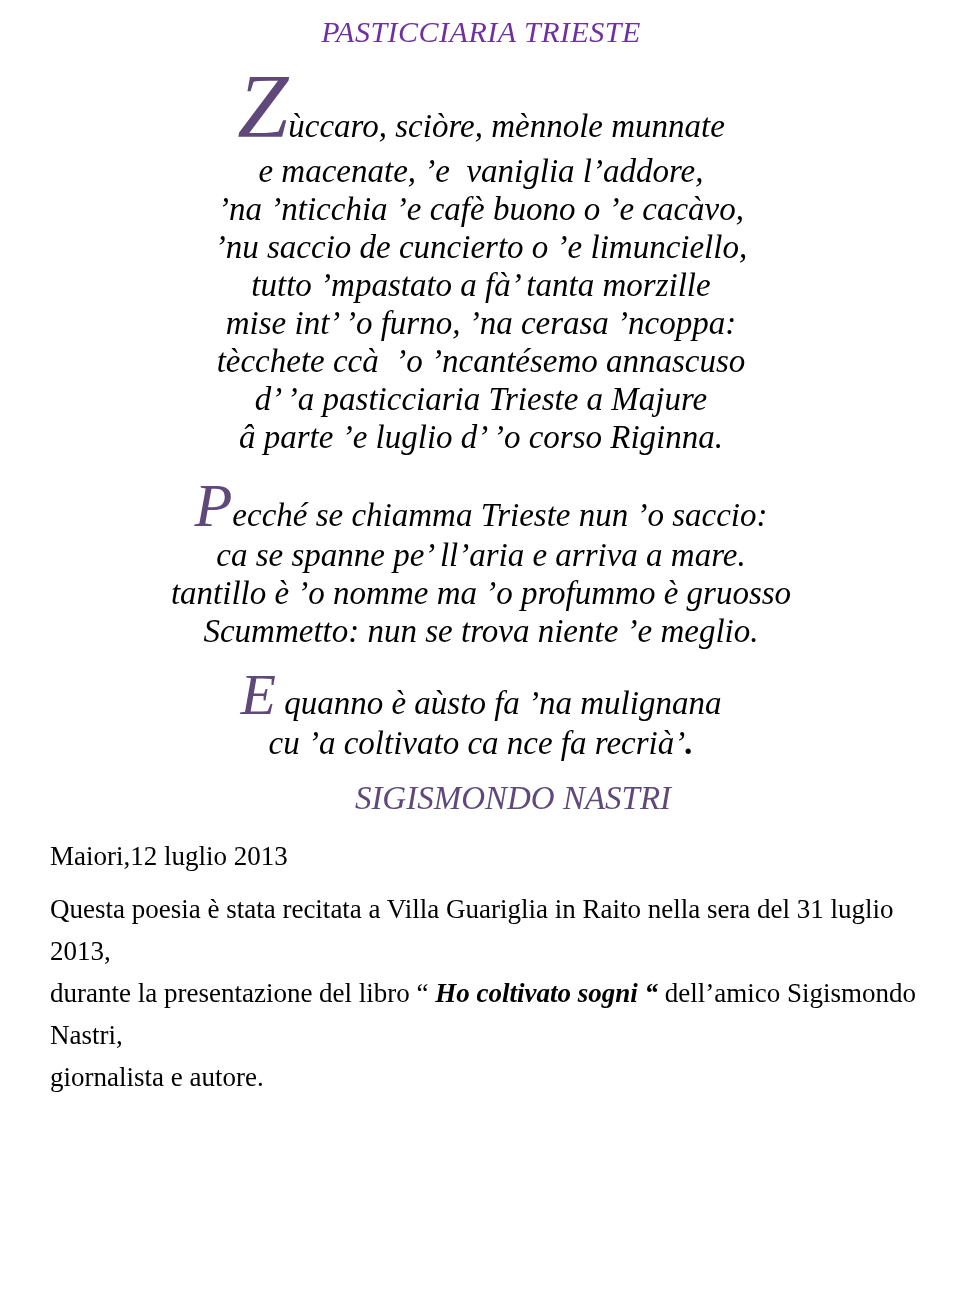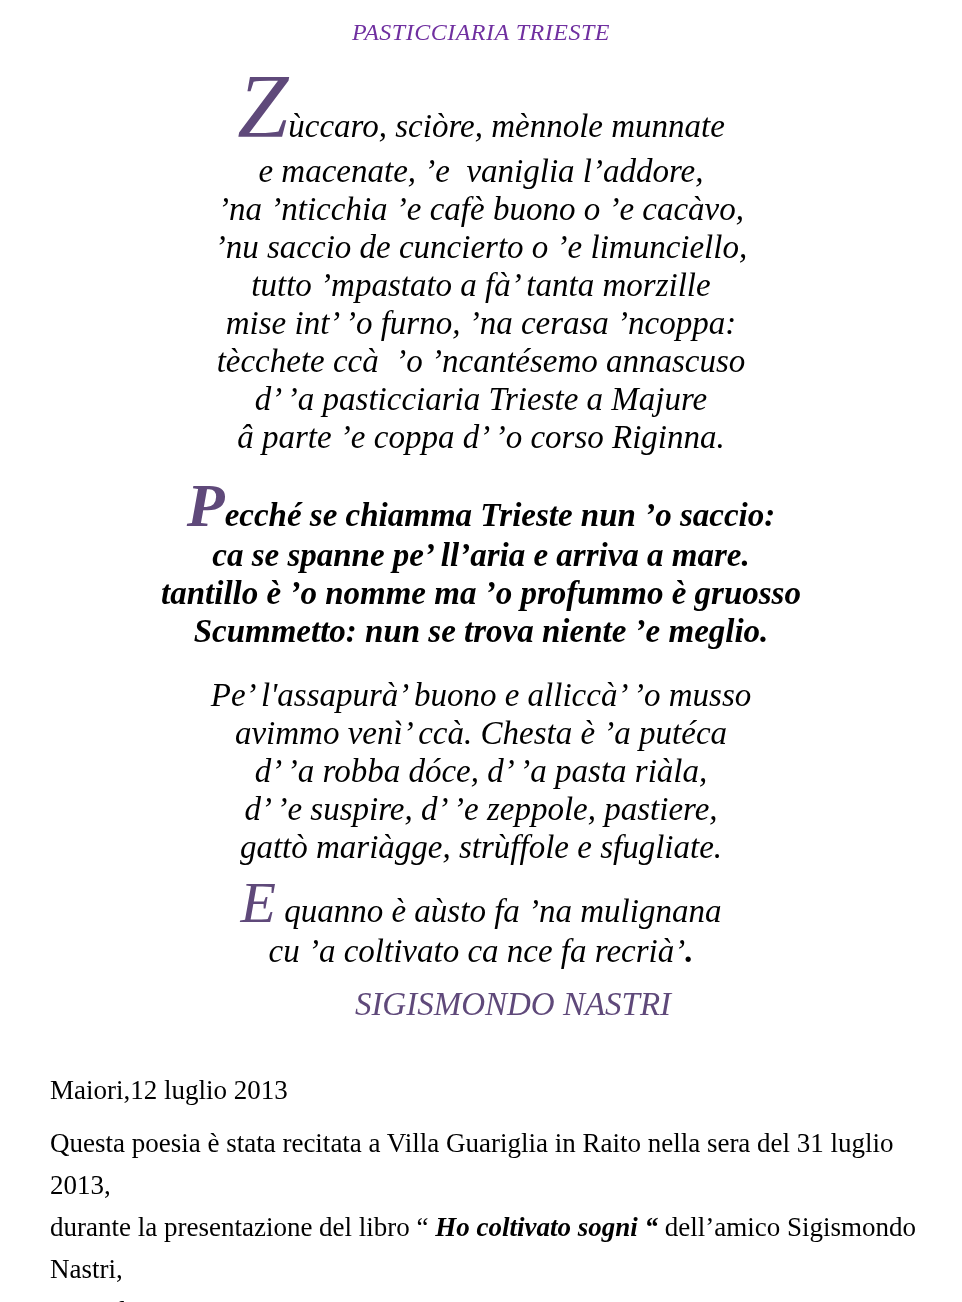--- a/index.html
+++ b/index.html
@@ -10,32 +10,32 @@
     color: #000000;
     font-family: "Liberation Serif", "DejaVu Serif", serif;
     overflow: hidden;
   }
   .page { padding-top: 12px; }
 
   
   .poem { text-align: center; font-style: italic; font-size: 33px; }
 
   .title {
-    font-size: 24px;
+    font-size: 30px;
     font-weight: normal;
     font-style: italic;
     color: #7030A0;
     margin: 0;
     line-height: 40px;
     letter-spacing: 0.5px;
   }
 
-  .stanza { margin: 8px; }
+  .stanza { margin: 16px; }
   .stanza-1 { margin-top: 8px; }
-  .stanza-2 { margin-top: 18px; font-weight: bold; }
+  .stanza-2 { margin-top: 18px; }
   .stanza-3 { margin-top: 26px; }
   .stanza-4 { margin-top: 0; }
 
   .line {
     margin: 0;
     line-height: 38px;
     white-space: pre-wrap; 
   }
 
   .dropcap {
@@ -58,21 +58,21 @@
     text-indent: 64px;
   }
 
   
   .footer {
     font-style: normal;
     font-size: 27px;
     text-align: left;
     padding: 0 30px 0 50px;
   }
-  .date-line { margin: 48px 0 0; line-height: 36px; }
+  .date-line { margin: 20px 0 0; line-height: 36px; }
   .note {
     margin: 14px 0 0;
     line-height: 42px;
     white-space: pre-wrap;
   }
   .note .bi { font-weight: bold; font-style: italic; margin-top: 28px; }
 </style>
 </head>
 <body>
 
@@ -84,37 +84,30 @@
 
     <section class="stanza stanza-1">
       <p class="line"><span class="dropcap dc-z">Z</span><span>ùccaro, sciòre, mènnole munnate</span></p>
       <p class="line">e macenate, ’e  vaniglia l’addore,</p>
       <p class="line">’na ’nticchia ’e cafè buono o ’e cacàvo,</p>
       <p class="line">’nu saccio de cuncierto o ’e limunciello,</p>
       <p class="line">tutto ’mpastato a fà’ tanta morzille</p>
       <p class="line">mise int’ ’o furno, ’na cerasa ’ncoppa:</p>
       <p class="line">tècchete ccà  ’o ’ncantésemo annascuso</p>
       <p class="line">d’ ’a pasticciaria Trieste a Majure</p>
-      <p class="line">â parte ’e coppa d’ ’o corso Riginna.</p>
+      <p class="line">â parte ’e luglio d’ ’o corso Riginna.</p>
     </section>
 
     <section class="stanza stanza-2">
       <p class="line"><span class="dropcap dc-p">P</span><span>ecché se chiamma Trieste nun ’o saccio:</span></p>
       <p class="line">ca se spanne pe’ ll’aria e arriva a mare.</p>
       <p class="line">tantillo è ’o nomme ma ’o profummo è gruosso</p>
       <p class="line">Scummetto: nun se trova niente ’e meglio.</p>
     </section>
 
-    <section class="stanza stanza-3">
-      <p class="line">Pe’ l'assapurà’ buono e alliccà’ ’o musso</p>
-      <p class="line">avimmo venì’ ccà. Chesta è ’a putéca</p>
-      <p class="line">d’ ’a robba dóce, d’ ’a pasta riàla,</p>
-      <p class="line">d’ ’e suspire, d’ ’e zeppole, pastiere,</p>
-      <p class="line">gattò mariàgge, strùffole e sfugliate.</p>
-    </section>
 
     <section class="stanza stanza-4">
       <p class="line"><span class="dropcap dc-e">E</span><span> quanno è aùsto fa ’na mulignana</span></p>
       <p class="line"><span>cu ’a coltivato ca nce fa recrià’</span><strong class="bold-dot">.</strong></p>
     </section>
 
     <p class="signature">SIGISMONDO NASTRI</p>
 
   </div>
 

